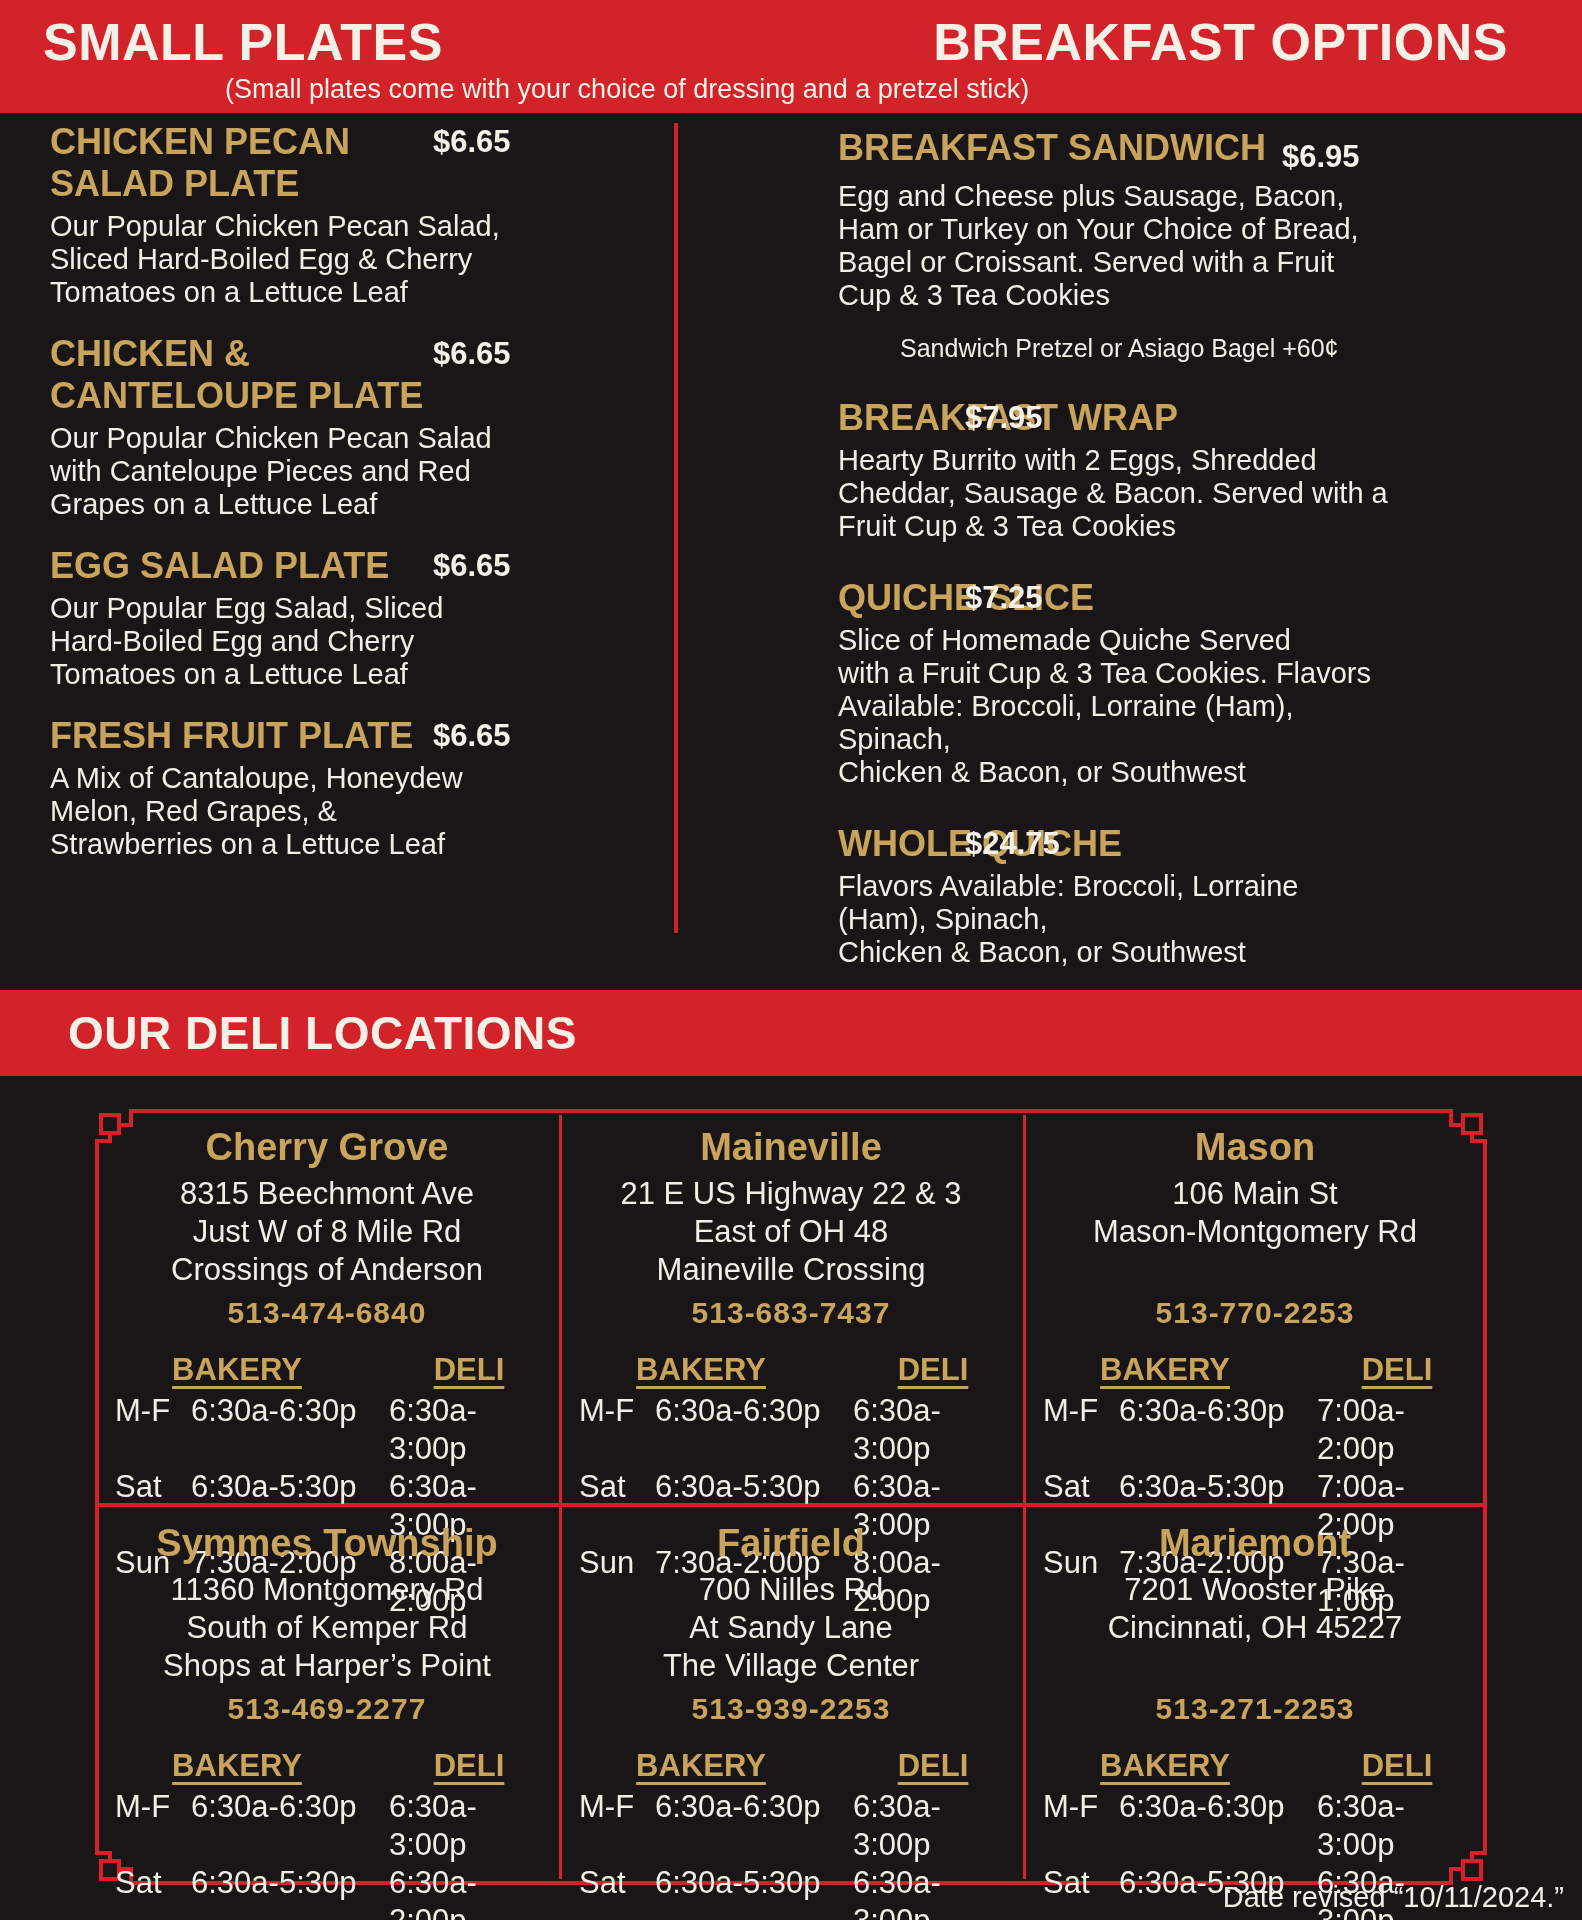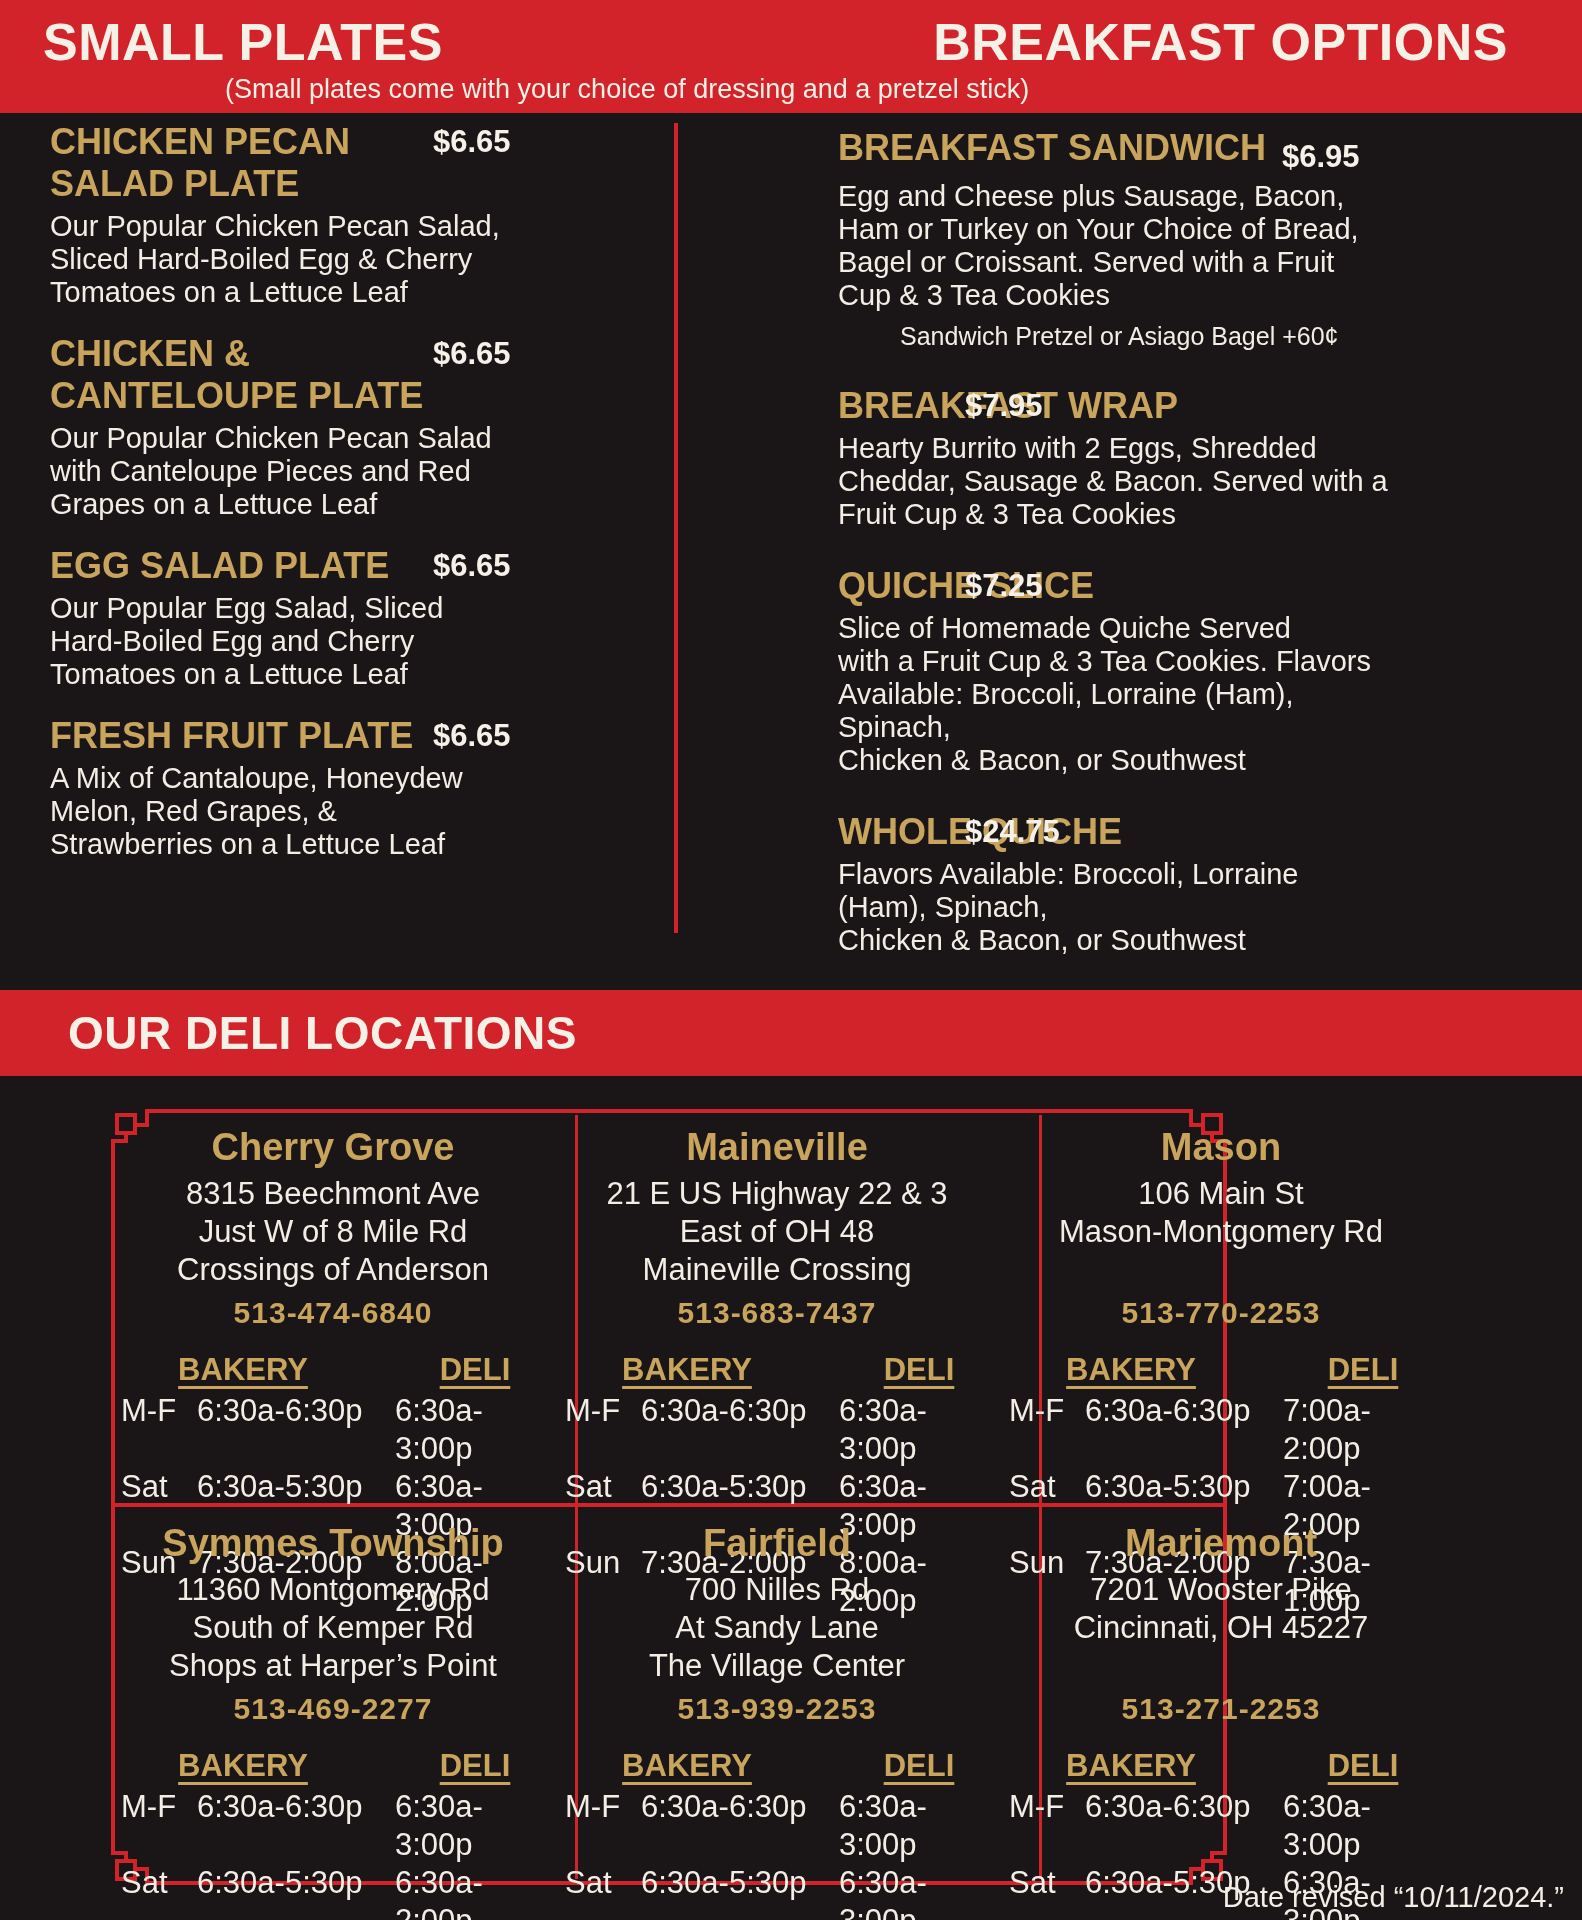--- a/index.html
+++ b/index.html
@@ -22,27 +22,27 @@
   .col-left{left:50px;top:8px;width:590px;gap:24px;}
   .col-right{left:838px;top:14px;width:650px;gap:34px;}
   .item-head{position:relative;}
   .item-name{font-size:36px;font-weight:bold;color:#C8A45C;line-height:42px;white-space:pre-line;display:inline-block;}
   .item-price{font-size:31px;font-weight:bold;color:#F5F1E8;line-height:36px;}
   .col-left .item-price{position:absolute;left:383px;top:3px;}
   .col-right .item-price{position:absolute;left:127px;top:3px;}
   .col-right .item--flow .item-head{display:flex;gap:16px;align-items:flex-start;}
   .col-right .item--flow .item-price{position:static;margin-top:12px;}
   .item-desc{font-size:29px;color:#F3EEE5;line-height:33px;white-space:pre-line;margin-top:5px;}
-  .item-note{font-size:25px;color:#F3EEE5;margin:10px 0 0 62px;}
+  .item-note{font-size:25px;color:#F3EEE5;margin:22px 0 0 62px;}
   
   .locbar{height:86px;background:#D2232A;display:flex;align-items:center;margin-top:27px;}
   .locbar-title{font-size:46px;font-weight:bold;color:#F6F1E6;padding-left:68px;letter-spacing:0.5px;}
   
   .locwrap{position:relative;height:844px;}
-  .frame{position:absolute;left:111px;top:33px;width:1116px;height:776px;}
+  .frame{position:absolute;left:95px;top:33px;width:1392px;height:776px;}
   .edge{position:absolute;background:#D2232A;}
   .edge-top{top:0;left:54px;right:54px;height:4px;}
   .edge-bottom{bottom:0;left:54px;right:54px;height:4px;}
   .edge-left{left:0;top:54px;bottom:54px;width:4px;}
   .edge-right{right:0;top:54px;bottom:54px;width:4px;}
   .corner{position:absolute;width:56px;height:56px;}
   .c-tr{top:0;right:0;}
   .c-tl{top:0;left:0;transform:scaleX(-1);}
   .c-br{bottom:0;right:0;transform:scaleY(-1);}
   .c-bl{bottom:0;left:0;transform:scale(-1,-1);}

